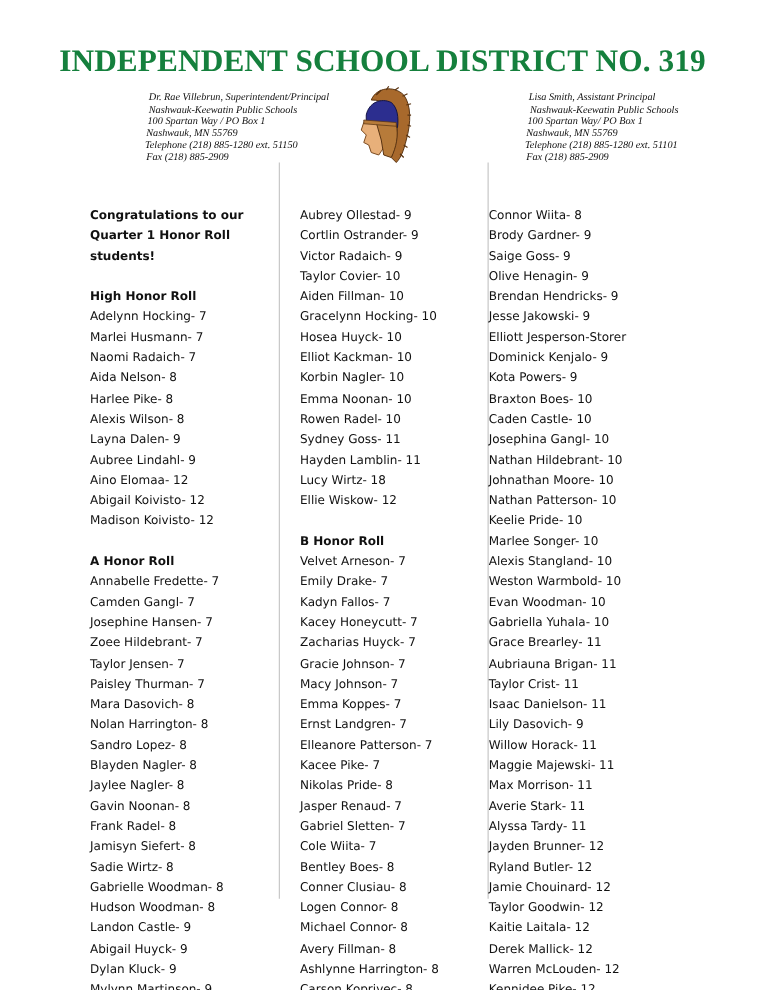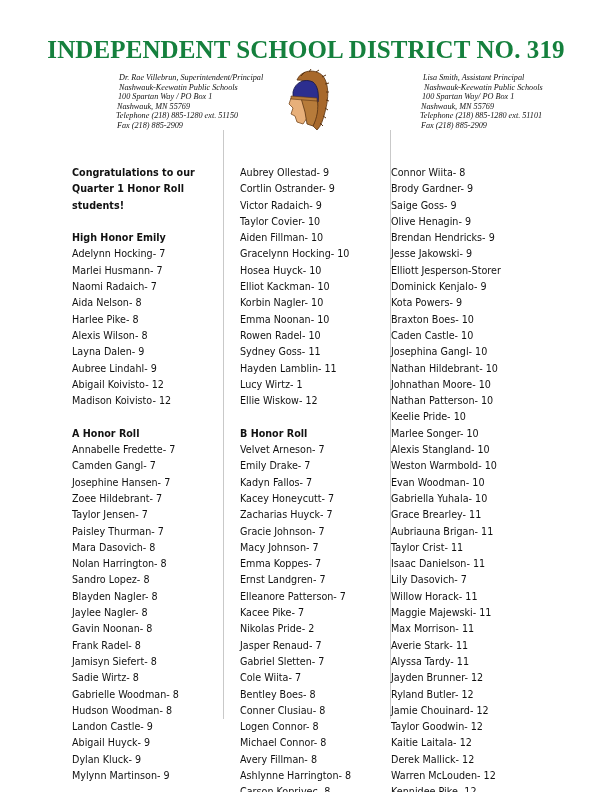--- a/index.html
+++ b/index.html
@@ -67,30 +67,31 @@
   <div>Telephone (218) 885-1280 ext. 51101</div>
   <div style="padding-left:1px">Fax (218) 885-2909</div>
 </div>
 
 <div class="divider" style="left:223px"></div>
 <div class="divider" style="left:390px"></div>
 
 <div class="col col-1">
   <div class="intro">Congratulations to our Quarter 1 Honor Roll students!</div>
   <div class="gap"></div>
-  <div class="heading">High Honor Emily</div>
+  <div class="heading">High Honor Roll</div>
   <div>
       <div class="item">Adelynn Hocking- 7</div>
       <div class="item">Marlei Husmann- 7</div>
       <div class="item">Naomi Radaich- 7</div>
       <div class="item">Aida Nelson- 8</div>
       <div class="item">Harlee Pike- 8</div>
       <div class="item">Alexis Wilson- 8</div>
       <div class="item">Layna Dalen- 9</div>
       <div class="item">Aubree Lindahl- 9</div>
+      <div class="item">Aino Elomaa- 12</div>
       <div class="item">Abigail Koivisto- 12</div>
       <div class="item">Madison Koivisto- 12</div>
     </div>
   <div class="gap"></div>
   <div class="heading">A Honor Roll</div>
   <div>
       <div class="item">Annabelle Fredette- 7</div>
       <div class="item">Camden Gangl- 7</div>
       <div class="item">Josephine Hansen- 7</div>
       <div class="item">Zoee Hildebrant- 7</div>
@@ -122,38 +123,38 @@
       <div class="item">Taylor Covier- 10</div>
       <div class="item">Aiden Fillman- 10</div>
       <div class="item">Gracelynn Hocking- 10</div>
       <div class="item">Hosea Huyck- 10</div>
       <div class="item">Elliot Kackman- 10</div>
       <div class="item">Korbin Nagler- 10</div>
       <div class="item">Emma Noonan- 10</div>
       <div class="item">Rowen Radel- 10</div>
       <div class="item">Sydney Goss- 11</div>
       <div class="item">Hayden Lamblin- 11</div>
-      <div class="item">Lucy Wirtz- 1</div>
+      <div class="item">Lucy Wirtz- 18</div>
       <div class="item">Ellie Wiskow- 12</div>
     </div>
   <div class="gap"></div>
   <div class="heading">B Honor Roll</div>
   <div>
       <div class="item">Velvet Arneson- 7</div>
       <div class="item">Emily Drake- 7</div>
       <div class="item">Kadyn Fallos- 7</div>
       <div class="item">Kacey Honeycutt- 7</div>
       <div class="item">Zacharias Huyck- 7</div>
       <div class="item">Gracie Johnson- 7</div>
       <div class="item">Macy Johnson- 7</div>
       <div class="item">Emma Koppes- 7</div>
       <div class="item">Ernst Landgren- 7</div>
       <div class="item">Elleanore Patterson- 7</div>
       <div class="item">Kacee Pike- 7</div>
-      <div class="item">Nikolas Pride- 2</div>
+      <div class="item">Nikolas Pride- 8</div>
       <div class="item">Jasper Renaud- 7</div>
       <div class="item">Gabriel Sletten- 7</div>
       <div class="item">Cole Wiita- 7</div>
       <div class="item">Bentley Boes- 8</div>
       <div class="item">Conner Clusiau- 8</div>
       <div class="item">Logen Connor- 8</div>
       <div class="item">Michael Connor- 8</div>
       <div class="item">Avery Fillman- 8</div>
       <div class="item">Ashlynne Harrington- 8</div>
       <div class="item">Carson Koprivec- 8</div>
@@ -181,21 +182,21 @@
       <div class="item">Keelie Pride- 10</div>
       <div class="item">Marlee Songer- 10</div>
       <div class="item">Alexis Stangland- 10</div>
       <div class="item">Weston Warmbold- 10</div>
       <div class="item">Evan Woodman- 10</div>
       <div class="item">Gabriella Yuhala- 10</div>
       <div class="item">Grace Brearley- 11</div>
       <div class="item">Aubriauna Brigan- 11</div>
       <div class="item">Taylor Crist- 11</div>
       <div class="item">Isaac Danielson- 11</div>
-      <div class="item">Lily Dasovich- 7</div>
+      <div class="item">Lily Dasovich- 9</div>
       <div class="item">Willow Horack- 11</div>
       <div class="item">Maggie Majewski- 11</div>
       <div class="item">Max Morrison- 11</div>
       <div class="item">Averie Stark- 11</div>
       <div class="item">Alyssa Tardy- 11</div>
       <div class="item">Jayden Brunner- 12</div>
       <div class="item">Ryland Butler- 12</div>
       <div class="item">Jamie Chouinard- 12</div>
       <div class="item">Taylor Goodwin- 12</div>
       <div class="item">Kaitie Laitala- 12</div>

